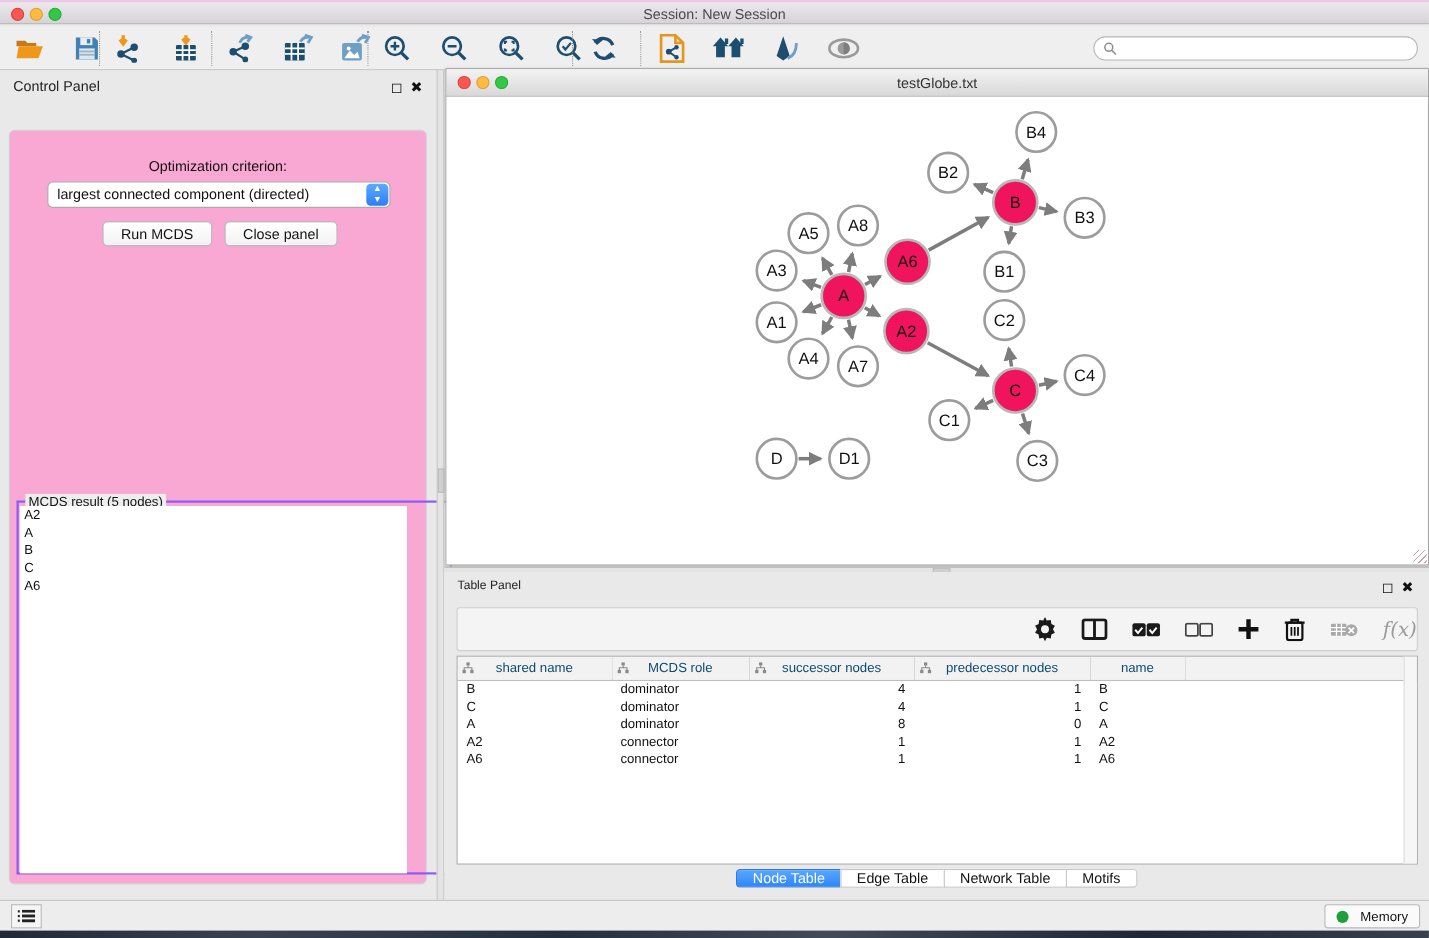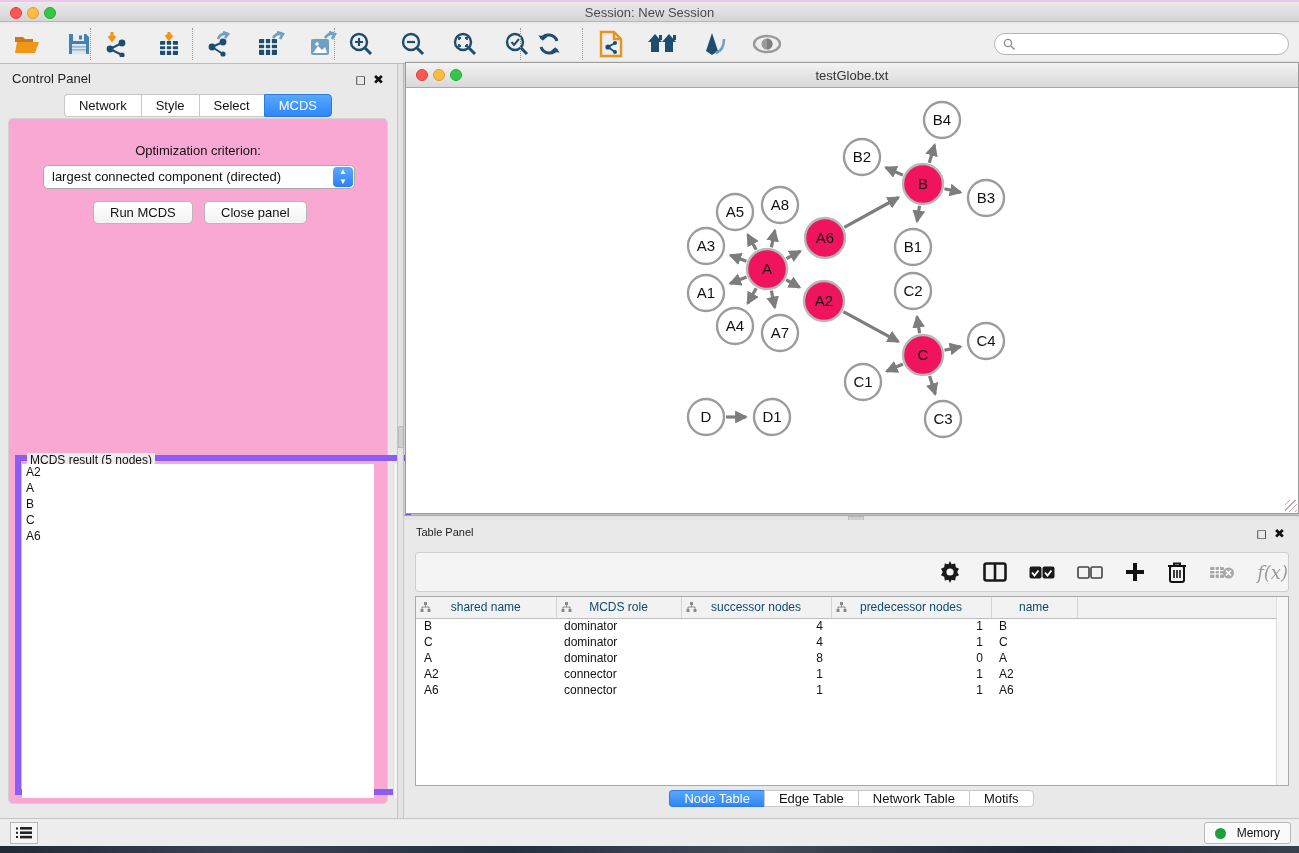--- a/index.html
+++ b/index.html
@@ -30,21 +30,21 @@
   #cp-tabs { position:absolute; left:0; top:30px; width:100%; display:flex; justify-content:center; }
   .cp-tab { font-size:13px; color:#111; background:#fff; border:1px solid #c8c8c8; border-right:none; padding:3px 14px; }
   .cp-tab:first-child { border-radius:4px 0 0 4px; }
   .cp-tab:last-child  { border-radius:0 4px 4px 0; border-right:1px solid #c8c8c8; }
   .cp-tab.active { background:linear-gradient(#58a8fe,#2e86f8); color:#fff; border-color:#2e7ae0; }
   #cp-body { position:absolute; left:8px; top:54px; width:380px; height:686px; background:#f9a8d4; border:1px solid #d2d2d2; border-radius:5px;padding-left:44px; }
   #opt-label { position:absolute; left:0; width:100%; top:24px; text-align:center; font-size:13px; color:#111; }
   #criterion { position:absolute; left:34px; top:46px; width:312px; height:24px; background:#fff; border:1px solid #ababab; border-radius:5px; font-size:13px; color:#111; line-height:22px; padding-left:8px; }
   #criterion .stepper { position:absolute; right:1px; top:1px; width:20px; height:20px; border-radius:4px; background:linear-gradient(#5cabff,#2d7ef5); color:#fff; font-size:8px; line-height:10px; text-align:center; }
   .cp-btn { position:absolute; top:82px; height:23px; background:linear-gradient(#ffffff,#f2f2f2); border:1px solid #b9b9b9; border-radius:5px; font-size:13px; color:#111; padding:0 16px; line-height:21px; text-align:center; }
-  #mcds-result { position:absolute; left:6px; top:336px; width:396px; height:340px; border:6px solid #8b5cf6; }
+  #mcds-result { position:absolute; left:6px; top:336px; width:396px; height:340px; border:2px solid #8b5cf6; }
   #mcds-legend { position:absolute; left:6px; top:-8px; background:#ededed; padding:0 3px; font-size:12px; color:#111; }
   #mcds-list { position:absolute; left:1px; top:3px; width:352px; height:334px; background:#fff; overflow:hidden; }
   #mcds-list div { font-size:12px; color:#111; padding:1px 0 1px 4px; line-height:14px; }
   #mcds-scroll { position:absolute; right:1px; top:3px; width:11px; height:334px; background:#f4f4f4; border-left:1px solid #ddd; }
 
   
   #vdivider { position:absolute; left:397px; top:64px; width:7px; height:754px; background:#e4e4e4; border-left:1px solid #c6c6c6; border-right:1px solid #c6c6c6; }
   #vdivider .handle { position:absolute; left:0px; top:362px; width:6px; height:22px; background:#d0d0d0; border:1px solid #bbb; }
   #hdivider { position:absolute; left:404px; top:515px; width:895px; height:5px; background:#e4e4e4; border-top:1px solid #a9a9a9; }
   #hdivider .handle { position:absolute; left:444px; top:0px; width:16px; height:5px; background:#cfcfcf; border:1px solid #bbb; }
@@ -258,26 +258,20 @@
     <input type="text" placeholder="" style="">
   </div>
 </div>
 
 <div id="control-panel">
   <div id="cp-header">
     <span class="cp-title">Control Panel</span>
     <span class="win-btn" style="right:30px">◻</span>
     <span class="win-btn" style="right:12px">✖</span>
   </div>
-  <div id="cp-tabs">
-      <div class="cp-tab">Network</div>
-      <div class="cp-tab">Style</div>
-      <div class="cp-tab">Select</div>
-      <div class="cp-tab active">MCDS</div>
-    </div>
   <div id="cp-body">
     <div id="opt-label">Optimization criterion:</div>
     <div id="criterion">
       <span>largest connected component (directed)</span>
       <span class="stepper">▲<br>▼</span>
     </div>
     <div class="cp-btn" style="left:84px">Run MCDS</div>
     <div class="cp-btn" style="left:195px">Close panel</div>
 
     <div id="mcds-result">

